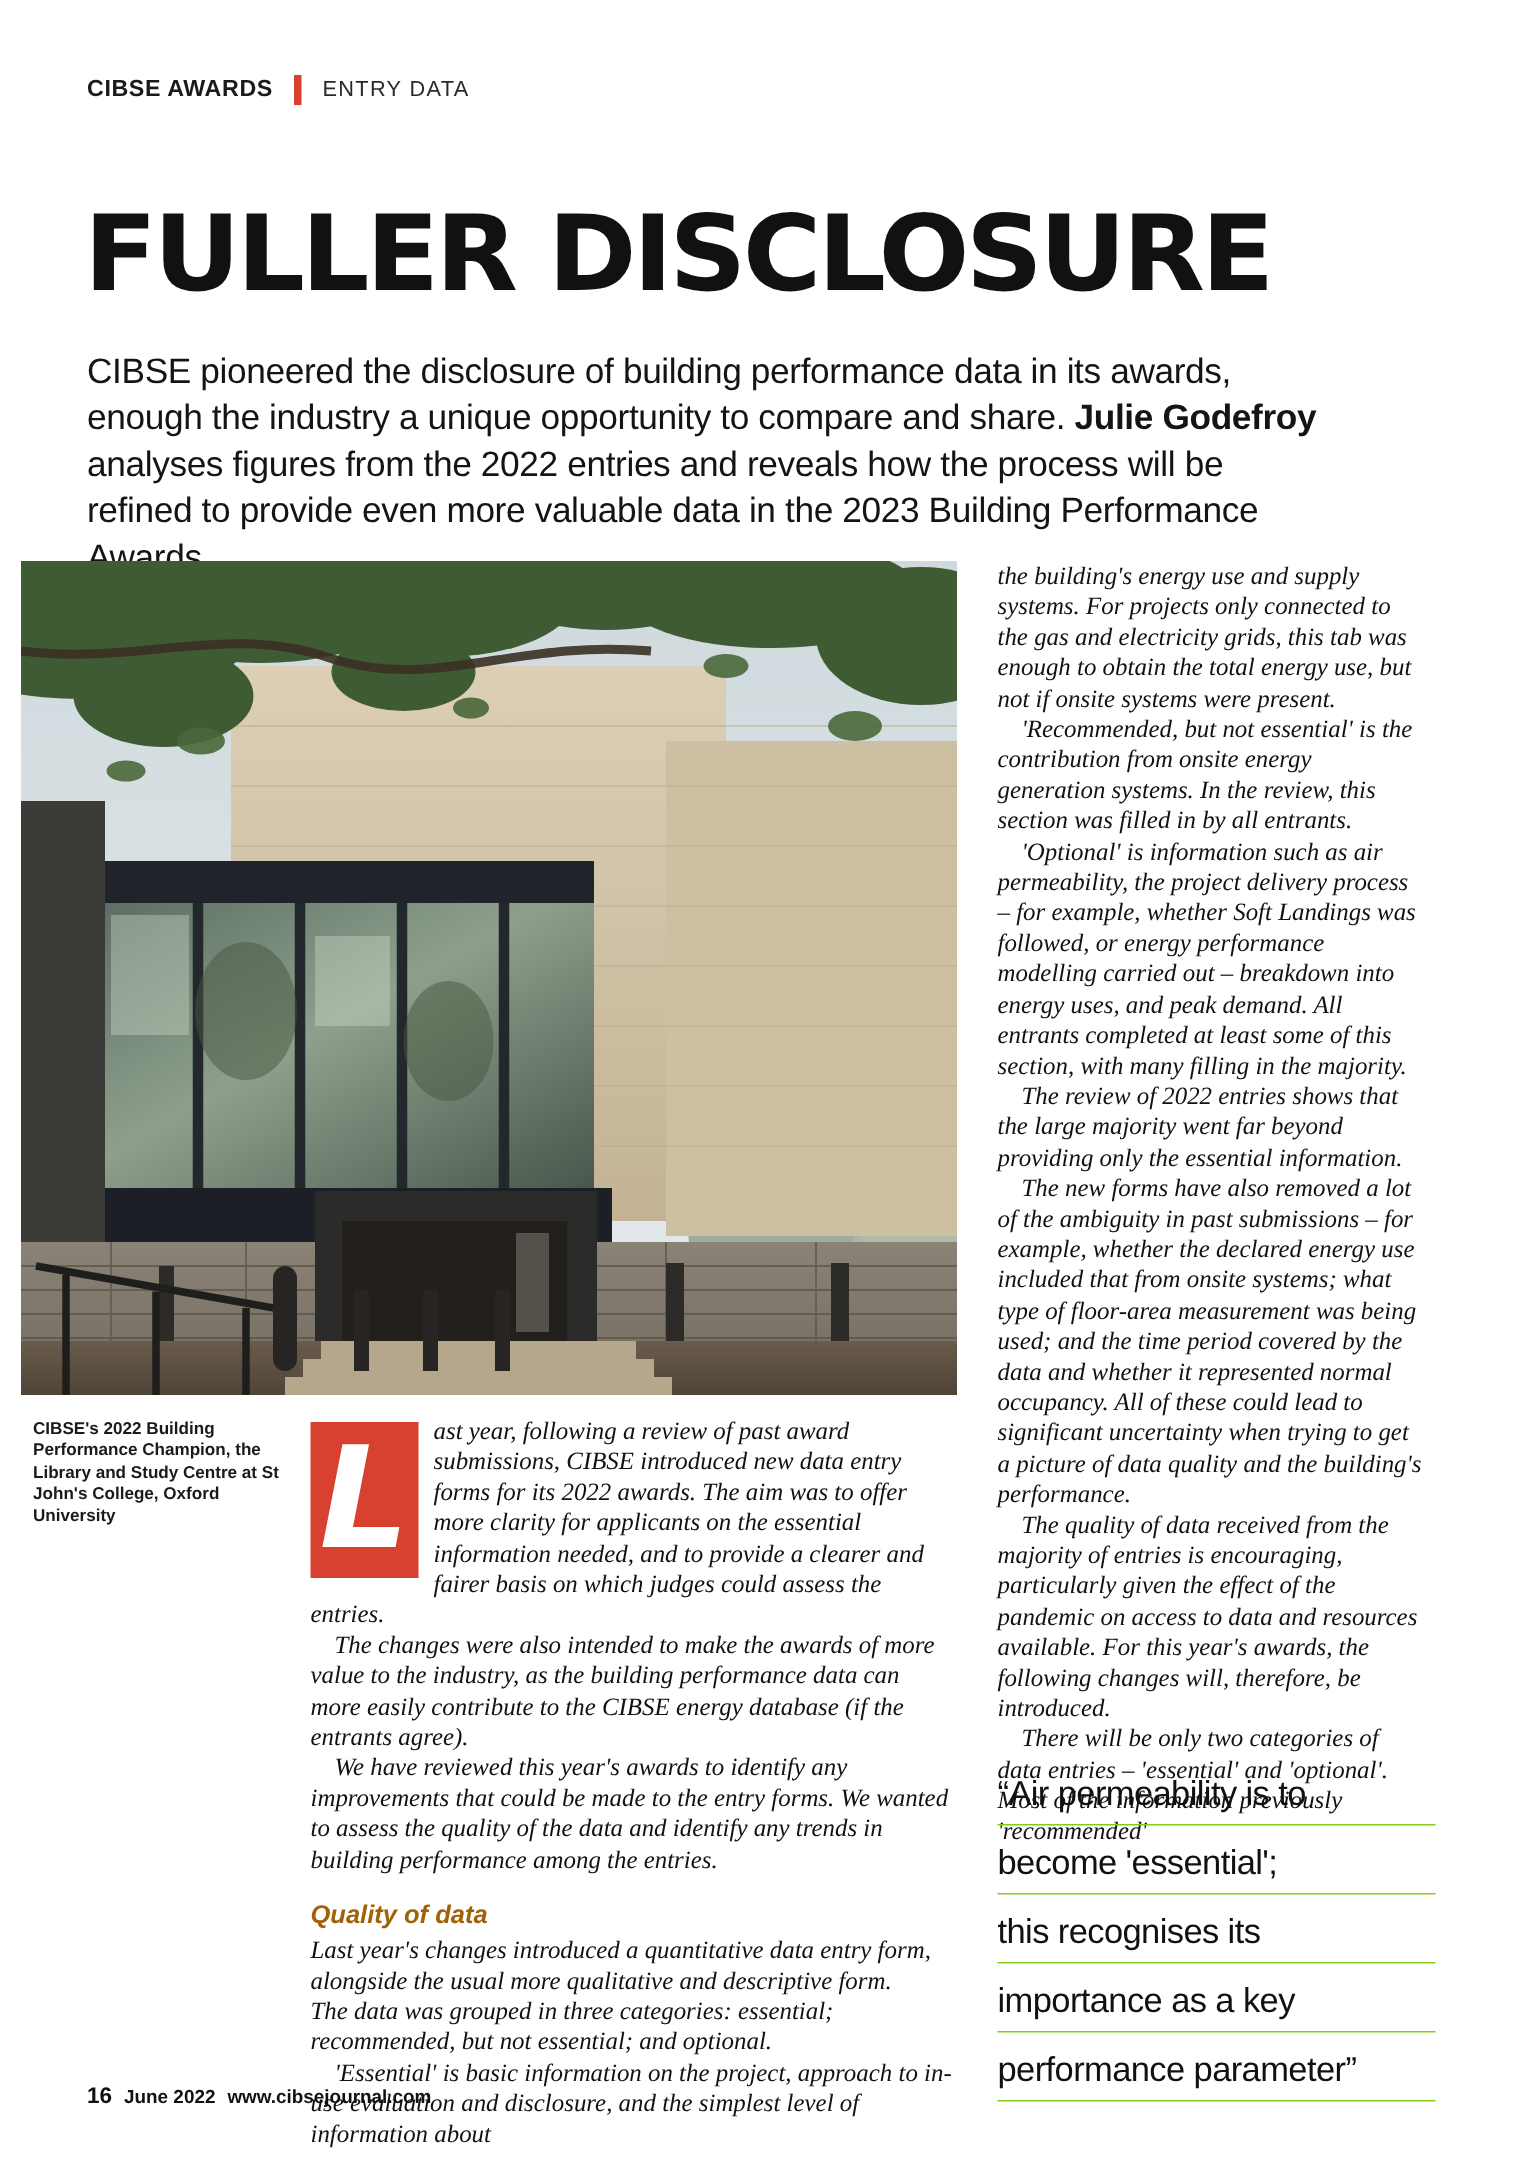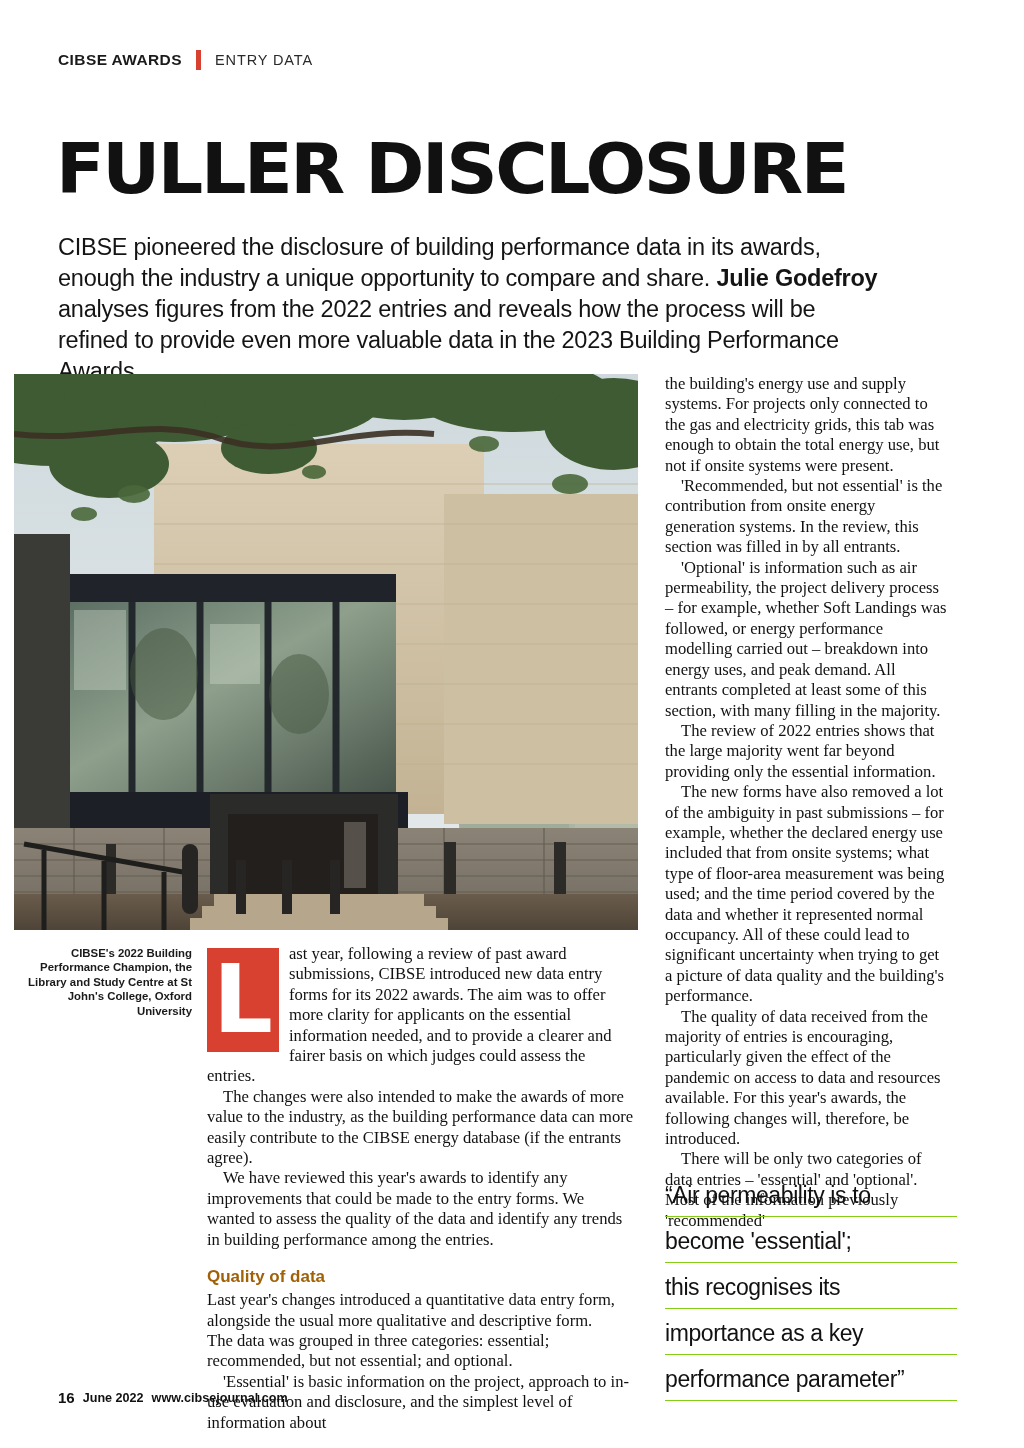--- a/index.html
+++ b/index.html
@@ -86,35 +86,36 @@
     overflow: hidden;
     background: #6d6257;
   }
   .photo svg { display: block; }
 
   .caption {
     position: absolute;
     left: 22px;
     top: 946px;
     width: 170px;
-    text-align: right;
+    text-align: left;
     font-size: 11.4px;
     line-height: 14.4px;
     font-weight: bold;
     color: #1a1a1a;
   }
 
   
   .col {
     position: absolute;
     font-family: "Liberation Serif", serif;
     font-size: 16.6px;
     line-height: 20.4px;
     color: #111111;
     text-align: left;
+    font-style: italic;
   }
   .col p { margin: 0; }
   .col p.ind { text-indent: 16px; }
 
   .col-left {
     left: 207px;
     top: 944px;
     width: 428px;
   }
   .col-right {

